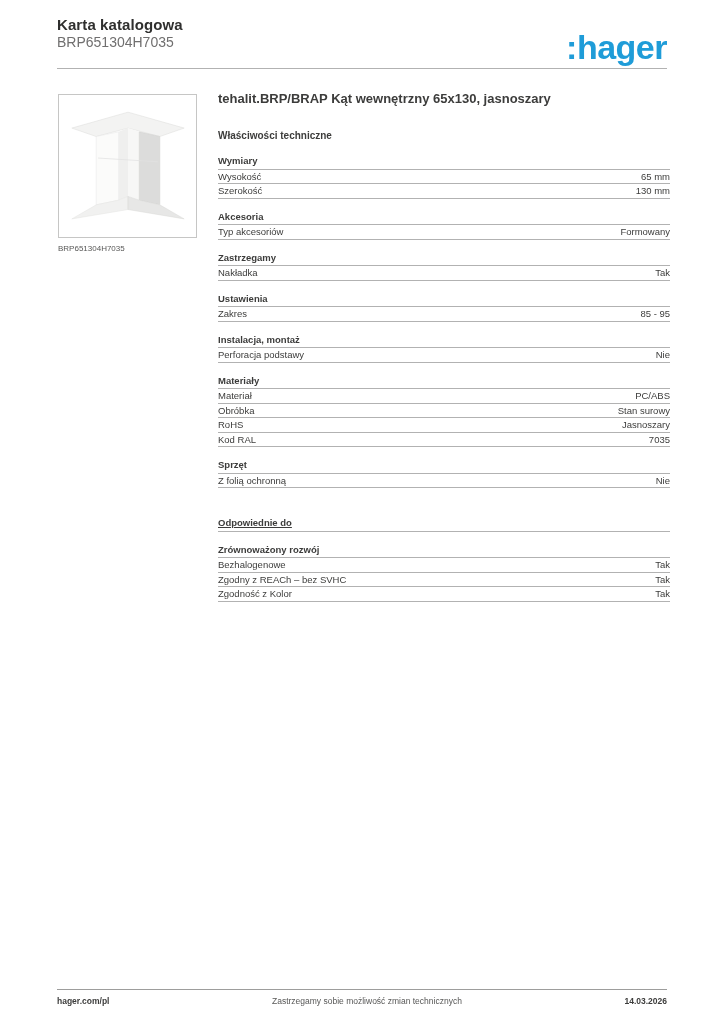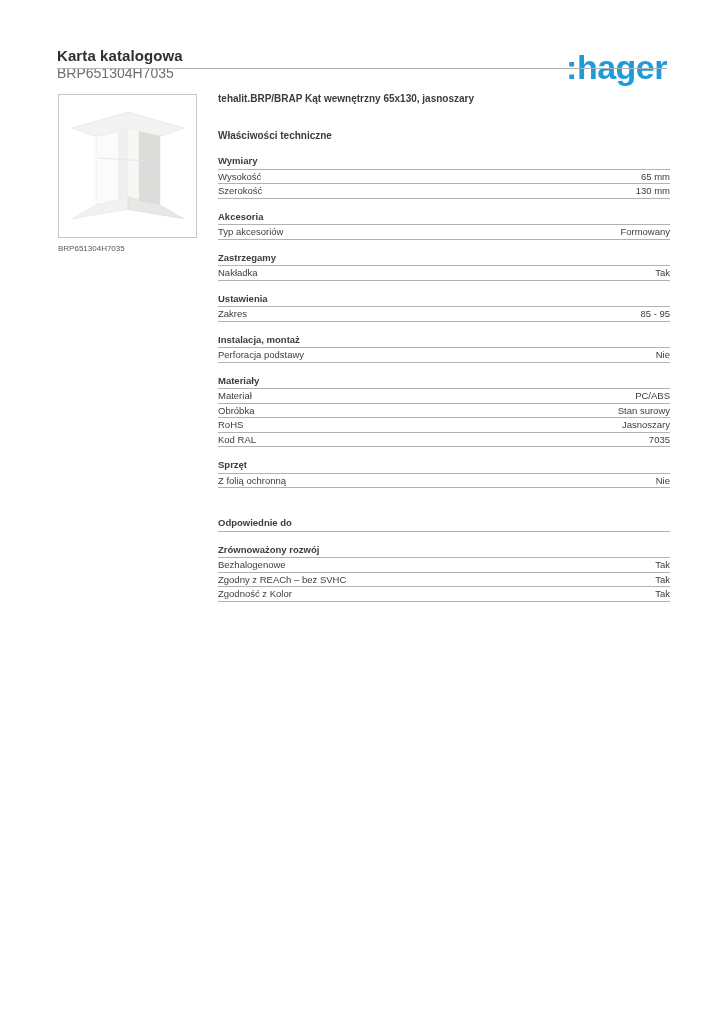--- a/index.html
+++ b/index.html
@@ -5,49 +5,49 @@
   * { margin:0; padding:0; box-sizing:border-box; }
   html,body { background:#e9e9e9; }
   body { font-family:"Liberation Sans", sans-serif; }
   .page {
     position:relative; width:724px; height:1024px; margin:0 auto;
     background:#ffffff; overflow:hidden; color:#3c3c3b;
   }
 
   
   .header {
-    position:absolute; left:57px; right:57px; top:36px;
-    display:flex; justify-content:space-between; align-items:flex-end;
+    position:absolute; left:57px; right:57px; top:16px;
+    display:flex; justify-content:space-between; align-items:flex-start;
   }
   .doc-title { font-size:15px; font-weight:bold; color:#2f2f2e; line-height:18px; letter-spacing:.1px; }
   .doc-ref   { font-size:14px; color:#706f6f; line-height:17px; }
   .logo {
     font-size:34px; font-weight:bold; letter-spacing:-0.5px;
     line-height:30px; margin-top:16px;
   }
   .header-rule { position:absolute; left:57px; right:57px; top:68px; height:0; border-top:1px solid #b2b2b2; }
 
   
   .photo-box {
     position:absolute; left:58px; top:94px; width:139px; height:144px;
     border:1px solid #c6c6c5; background:#ffffff;
     display:flex; align-items:center; justify-content:center;
   }
   .photo-box svg { display:block; }
   .photo-caption { position:absolute; left:58px; top:244px; font-size:8px; color:#575756; }
 
   
   .content { position:absolute; left:218px; top:93px; width:452px; }
-  .product-title { font-size:10px; font-weight:bold; line-height:12px; color:#3c3c3b; }
+  .product-title { font-size:13px; font-weight:bold; line-height:12px; color:#3c3c3b; }
   .tech-heading  { font-size:10px; font-weight:bold; line-height:12px; color:#3c3c3b; margin-top:25px; }
   .sections { margin-top:14px; }
 
   .spec-section { margin-top:13px; }
   .spec-section:first-child { margin-top:8px; }
-  .spec-section.gap-large { margin-top:30px; }
+  .spec-section.gap-large { margin-top:30px;text-decoration:underline; }
   .spec-section-title {
     font-size:9.5px; font-weight:bold; line-height:10px; color:#3c3c3b;
     padding-bottom:2.5px; border-bottom:1px solid #b2b2b2;
   }
   .spec-row {
     display:flex; justify-content:space-between; align-items:baseline;
     font-size:9.5px; line-height:10px; color:#3c3c3b;
     padding:2px 0 1.5px; border-bottom:1px solid #b2b2b2;gap:8px;
   }
   .spec-label { white-space:nowrap; }
@@ -215,14 +215,19 @@
 
   <div class="spec-row">
     <span class="spec-label">Zgodność z Kolor</span>
     <span class="spec-value">Tak</span>
   </div>
 </div>
   </section>
 </div>
   </main>
 
+  <footer class="footer">
+    <div class="footer-left">hager.com/pl</div>
+    <div class="footer-center">Zastrzegamy sobie możliwość zmian technicznych</div>
+    <div class="footer-right">14.03.2026</div>
+  </footer>
 
 </div>
 
 </body></html>

